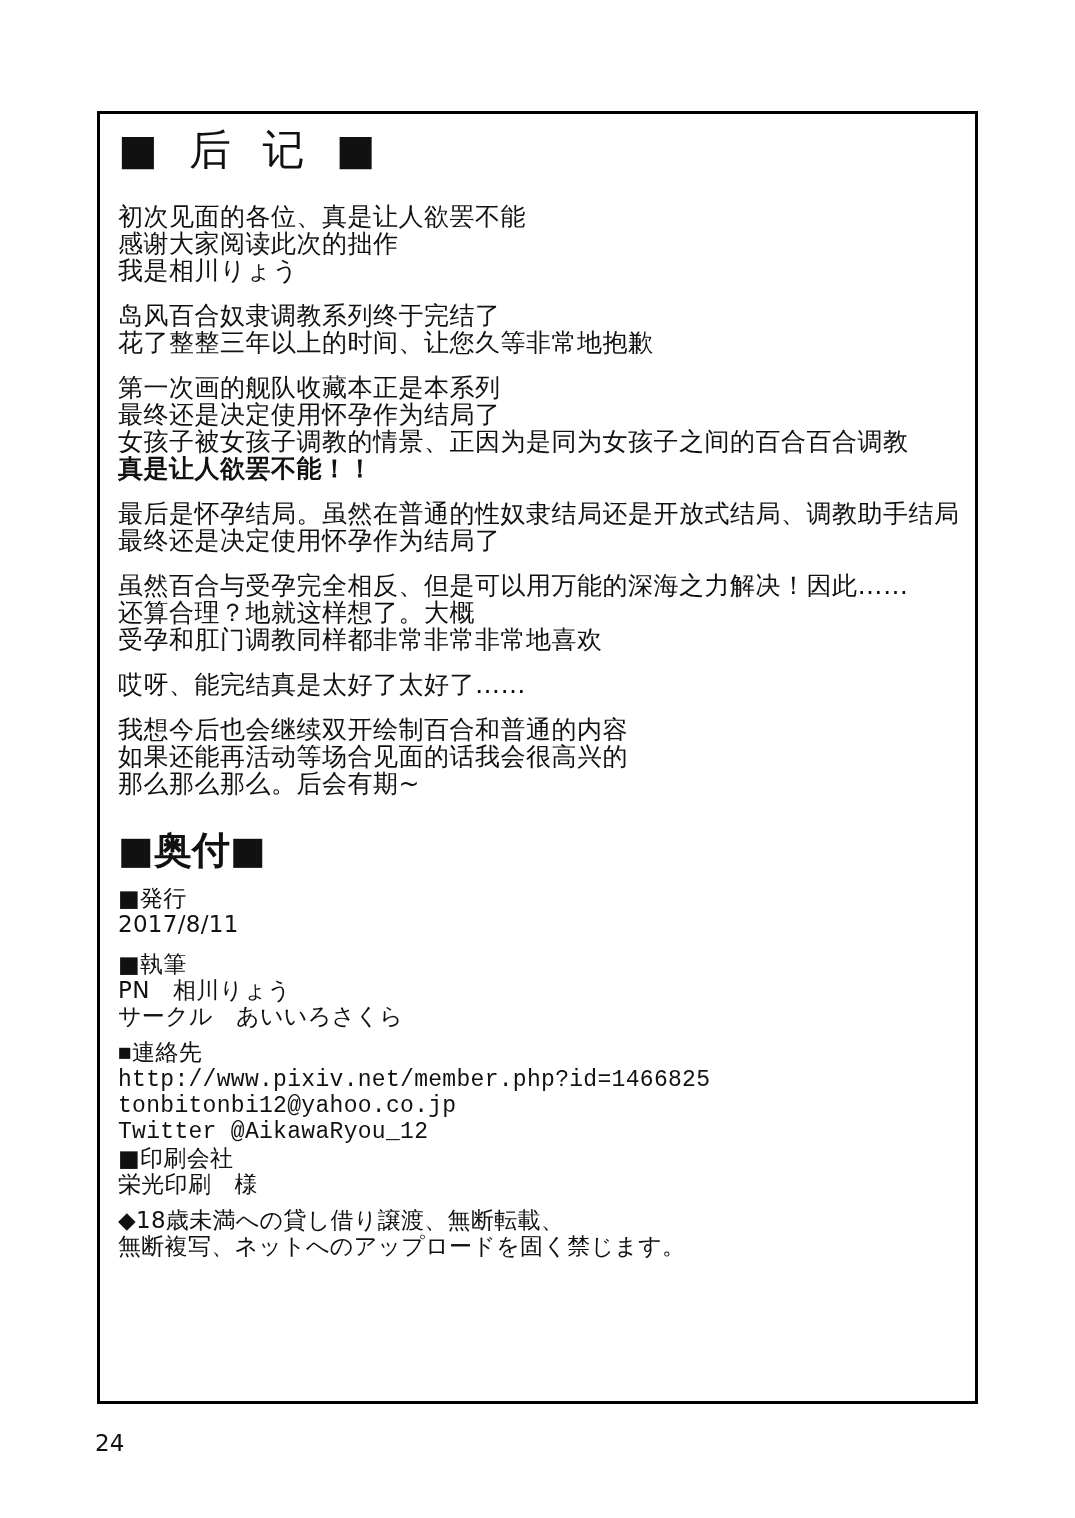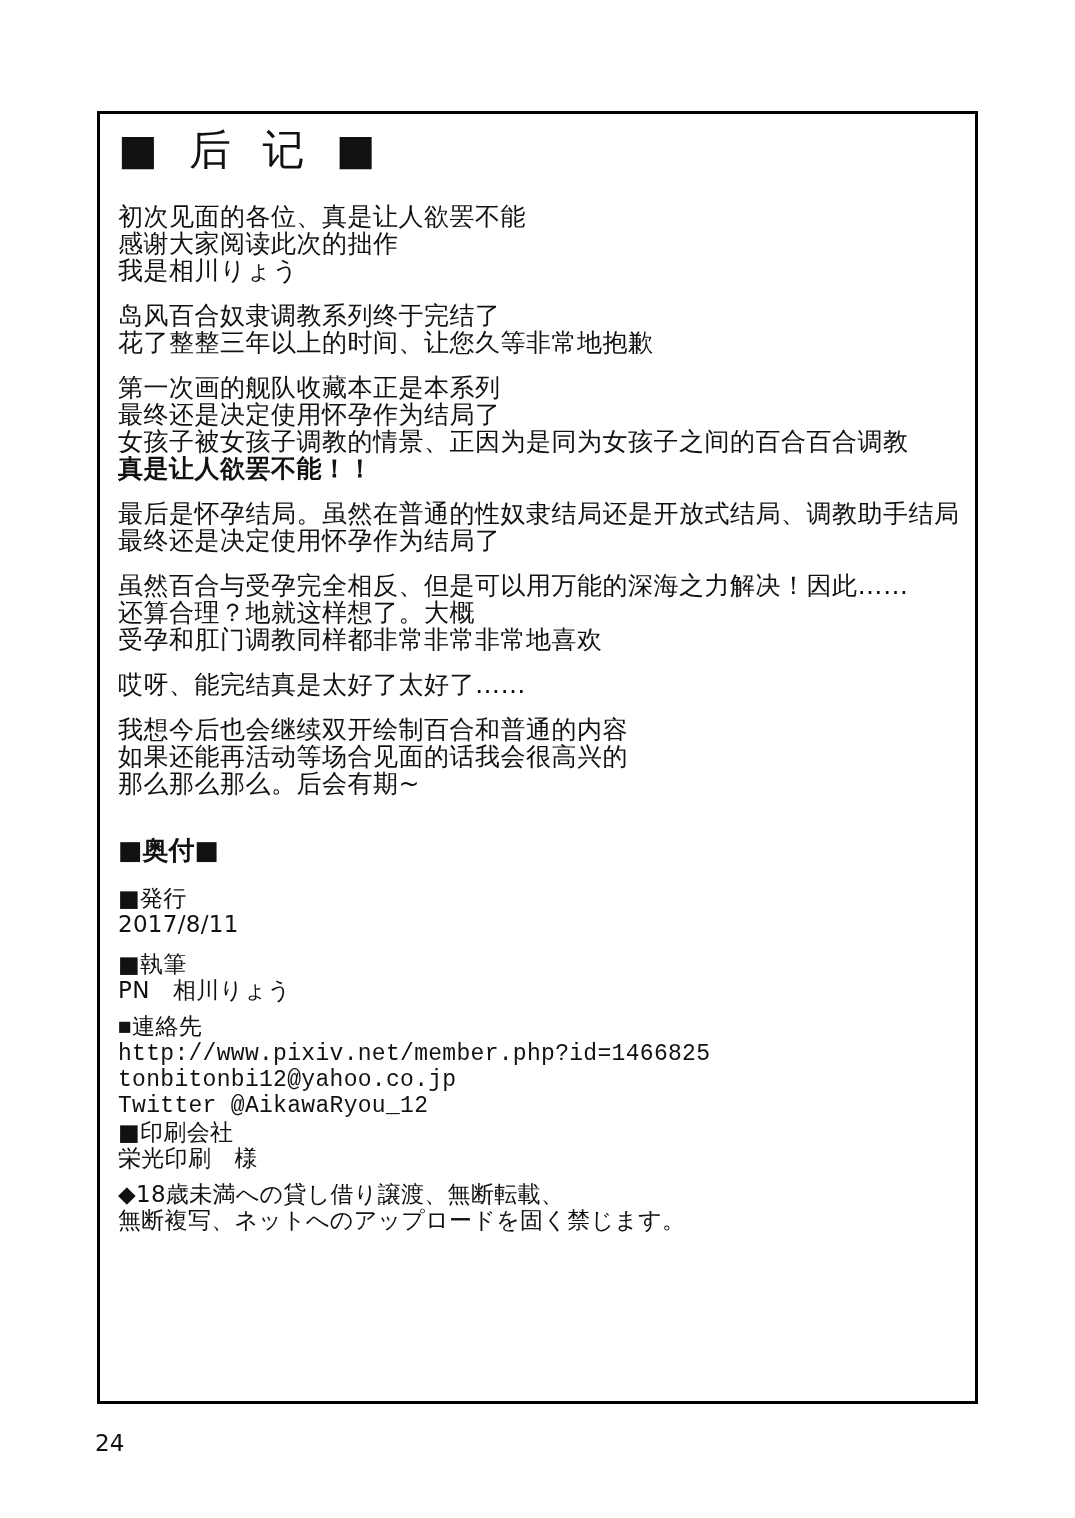--- a/index.html
+++ b/index.html
@@ -36,21 +36,21 @@
     margin-bottom: 18px;
   }
   .ln {
     font-size: 25px;
     line-height: 27px;
     white-space: pre;
     letter-spacing: 0.5px;
   }
   .ln.bold { font-weight: 700; }
   .colophon-heading {
-    font-size: 26px;
+    font-size: 38px;
     font-weight: 700;
     line-height: 42px;
     margin-top: 32px;
     white-space: pre;
   }
   .coloblock .ln,
   .coloblock .cln {
     font-size: 23px;
     line-height: 26px;
     white-space: pre;
@@ -127,20 +127,21 @@
 
 
       <div class="coloblock mt14">
         <div class="cln">■発行</div>
         <div class="cln">2017/8/11</div>
       </div>
 
       <div class="coloblock mt14">
         <div class="cln">■執筆</div>
         <div class="cln">PN　相川りょう</div>
+        <div class="cln">サークル　あいいろさくら</div>
       </div>
 
       <div class="coloblock mt12">
         <div class="cln">■連絡先</div>
         <div class="cln">http://www.pixiv.net/member.php?id=1466825</div>
         <div class="cln">tonbitonbi12@yahoo.co.jp</div>
         <div class="cln">Twitter @AikawaRyou_12</div>
       </div>
 
       <div class="coloblock mt7">

